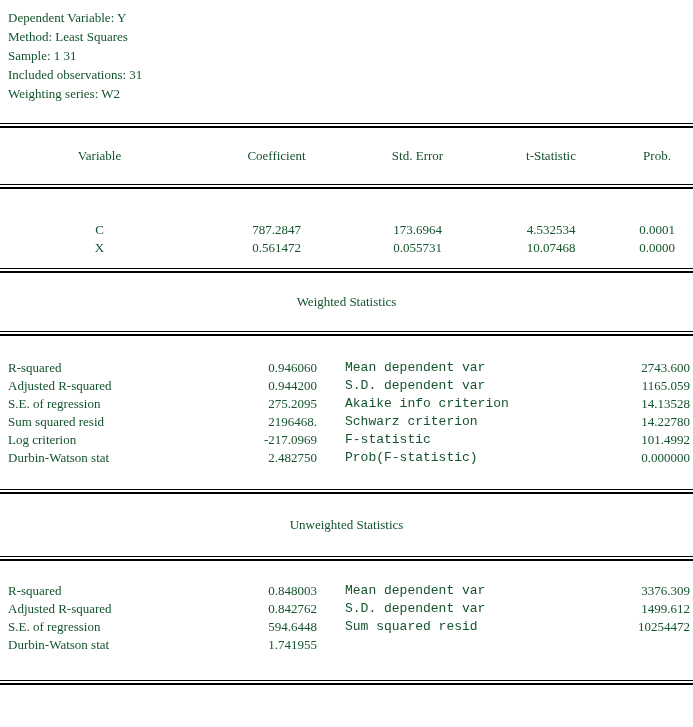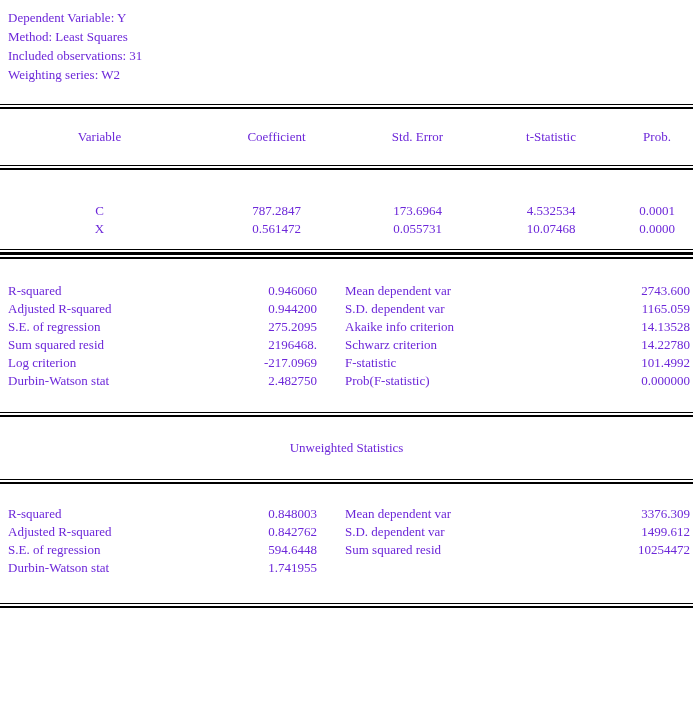--- a/index.html
+++ b/index.html
@@ -5,21 +5,21 @@
   html, body {
     margin: 0;
     padding: 0;
     background: #ffffff;
   }
   .page {
     position: relative;
     width: 693px;
     height: 727px;
     background: #ffffff;
-    color: #6d28d9;
+    color: #14532d;
     font-family: "Liberation Serif", "DejaVu Serif", serif;
     font-size: 13px;
     overflow: hidden;
   }
   .header-block {
     padding: 8px 0 0 8px;
   }
   .header-block div {
     line-height: 19px;
     white-space: pre;
@@ -56,21 +56,21 @@
     align-items: center;
     justify-content: center;
   }
   .section-band.unweighted { height: 62px; }
 
   .stats-table { margin-top: 23px; padding-left: 30px; }
   .stats-table.unweighted-t { margin-top: 21px; }
   .stats-table td { line-height: 18px; }
   .stats-table .l1 { text-align: left; padding-left: 8px; }
   .stats-table .v1 { text-align: right; }
-  .stats-table .l2 { text-align: left; padding-left: 28px; }
+  .stats-table .l2 { text-align: left; padding-left: 28px; font-family: Liberation Mono, monospace; }
   .stats-table .v2 { text-align: right; padding-right: 3px; }
 
   col.c1 { width: 199px; }
   col.c2 { width: 155px; }
   col.c3 { width: 127px; }
   col.c4 { width: 140px; }
   col.c5 { width: 72px; }
 
   col.sl1 { width: 200px; }
   col.sv1 { width: 117px; }
@@ -78,20 +78,21 @@
   col.sv2 { width: 133px; }
 </style>
 </head>
 <body>
 
 <div class="page">
 
   <div class="header-block">
     <div>Dependent Variable: Y</div>
     <div>Method: Least Squares</div>
+    <div>Sample: 1 31</div>
     <div>Included observations: 31</div>
     <div>Weighting series: W2</div>
   </div>
 
   <div class="dline first"></div>
 
   <table>
     <colgroup>
         <col class="c1">
         <col class="c2">
@@ -133,20 +134,23 @@
       <td>0.561472</td>
       <td>0.055731</td>
       <td>10.07468</td>
       <td>0.0000</td>
     </tr>
   </tbody>
     </table>
 
   <div class="dline after-coef"></div>
 
+  <div class="section-band">
+    <span>Weighted Statistics</span>
+  </div>
 
   <div class="dline"></div>
 
   <table class="stats-table">
     <colgroup>
         <col class="sl1">
         <col class="sv1">
         <col class="sl2">
         <col class="sv2">
       </colgroup>

